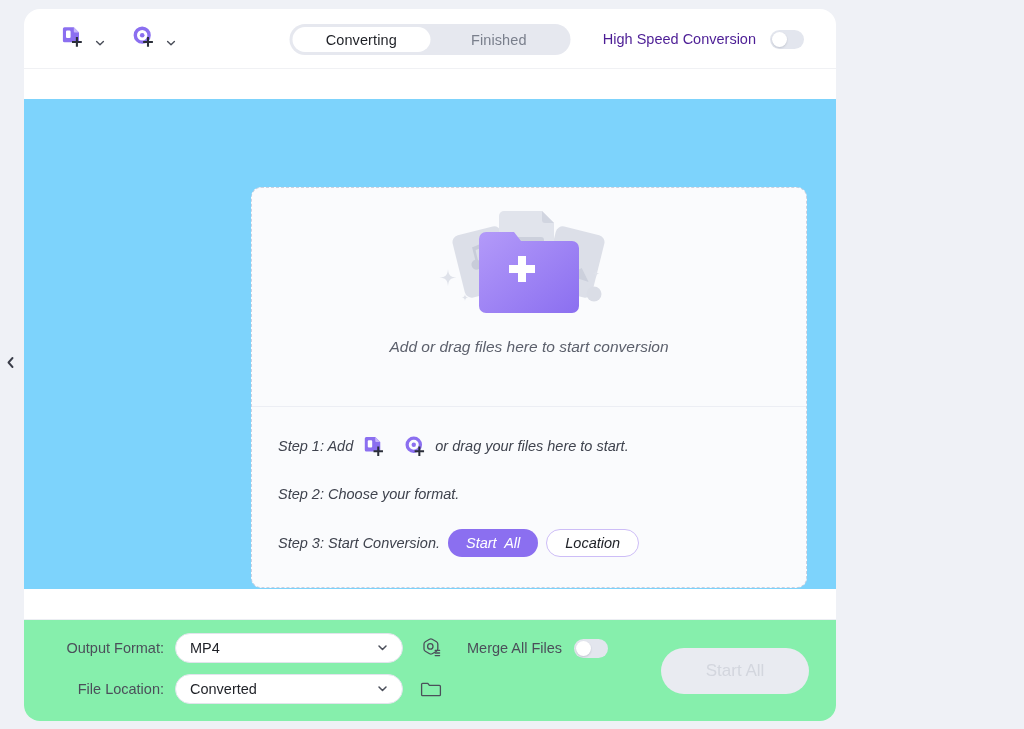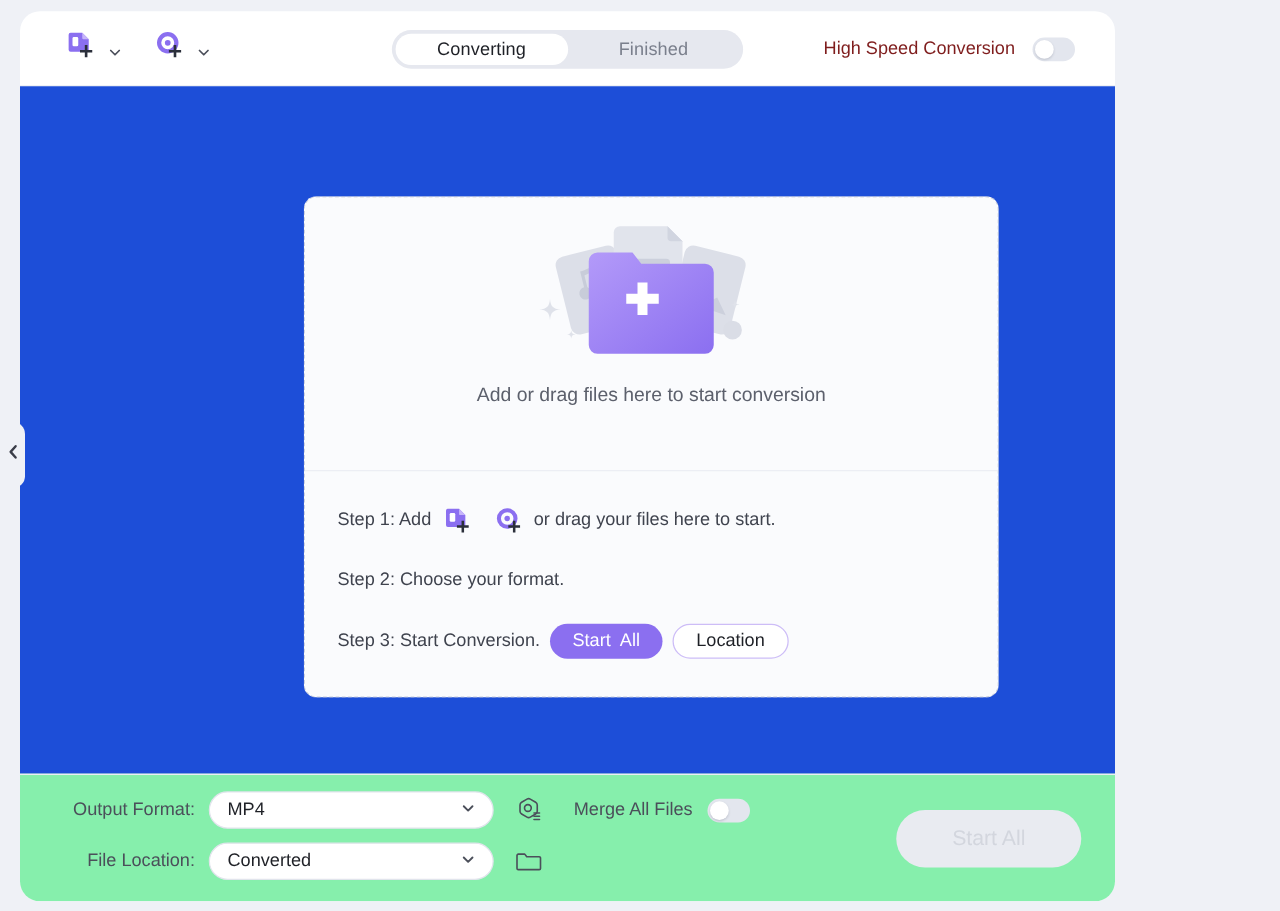--- a/index.html
+++ b/index.html
@@ -12,29 +12,30 @@
 
   body {
     background: #eff1f6;
     font-family: "Liberation Sans", sans-serif;
     -webkit-font-smoothing: antialiased;
   }
 
   
   .app-window {
     position: absolute;
-    left: 16px;
+    left: 24px;
     top: 9px;
-    width: 876px;
+    width: 812px;
     height: 712px;
     background: #ffffff;
     border-radius: 16px;
     overflow: hidden;
     display: flex;
     flex-direction: column;
+    gap: 30px;
   }
 
   
   .header {
     position: relative;
     height: 60px;
     flex: 0 0 60px;
     border-bottom: 1px solid #f0f1f4;
     display: flex;
     align-items: center;
@@ -96,21 +97,21 @@
     position: absolute;
     right: 32px;
     top: 0;
     height: 60px;
     display: flex;
     align-items: center;
     gap: 14px;
   }
   .hs-label {
     font-size: 14.5px;
-    color: #7f1d1d;
+    color: #4c1d95;
   }
 
   .toggle {
     width: 34px;
     height: 19px;
     border-radius: 10px;
     background: #e3e6ee;
     position: relative;
     cursor: pointer;
     flex: 0 0 auto;
@@ -123,24 +124,25 @@
     background: #ffffff;
     top: 2px;
     left: 2px;
     box-shadow: 0 1px 2px rgba(20,25,50,0.16);
   }
 
   
   .body-area {
     flex: 1 1 auto;
     position: relative;
-    background: #1d4ed8;
+    background: #7dd3fc;
     display: flex;
     align-items: flex-start;
     justify-content: center;
+    font-style: italic;
   }
 
   .dropzone {
     position: absolute;
     left: 227px;
     top: 88px;
     width: 556px;
     height: 401px;
     border: 1px dashed #ccd1e0;
     border-radius: 10px;

